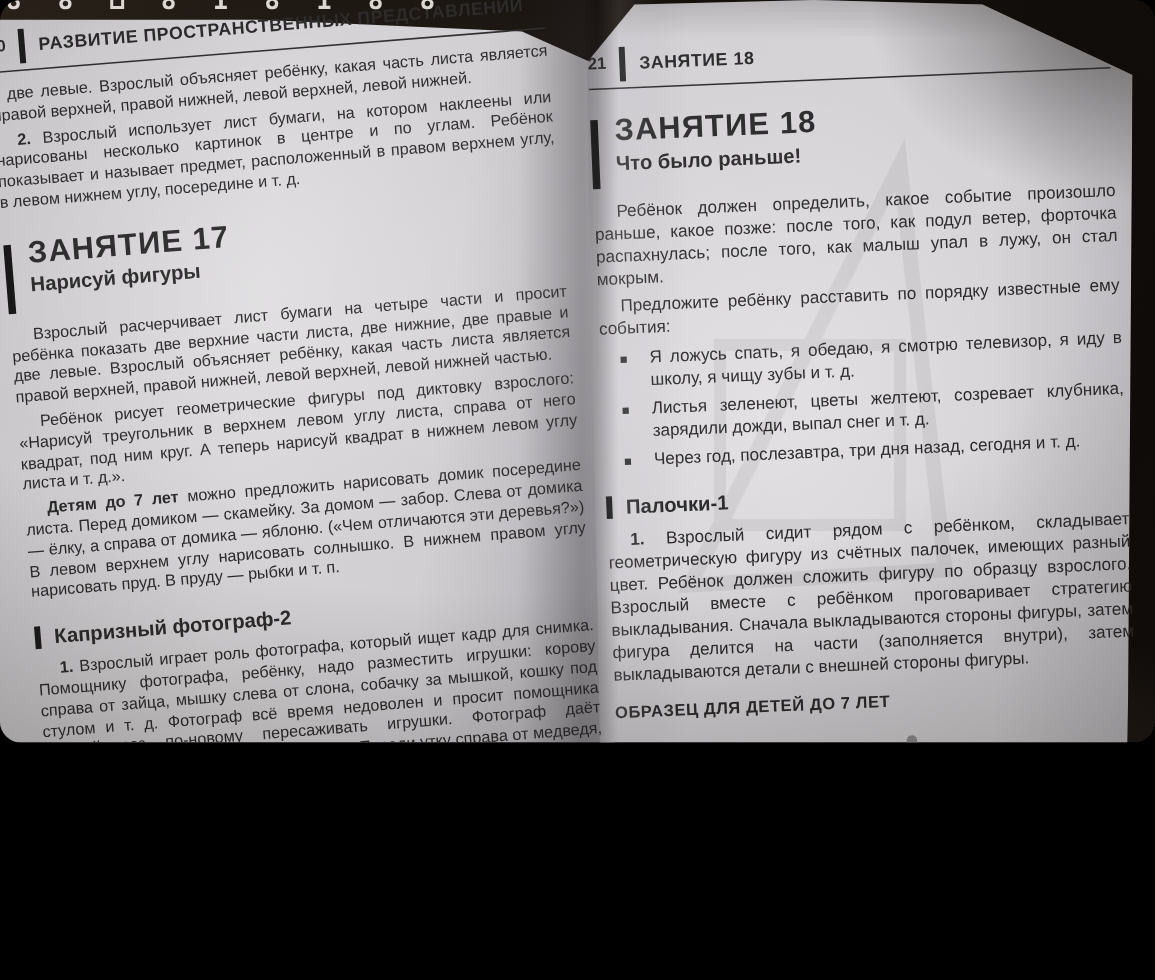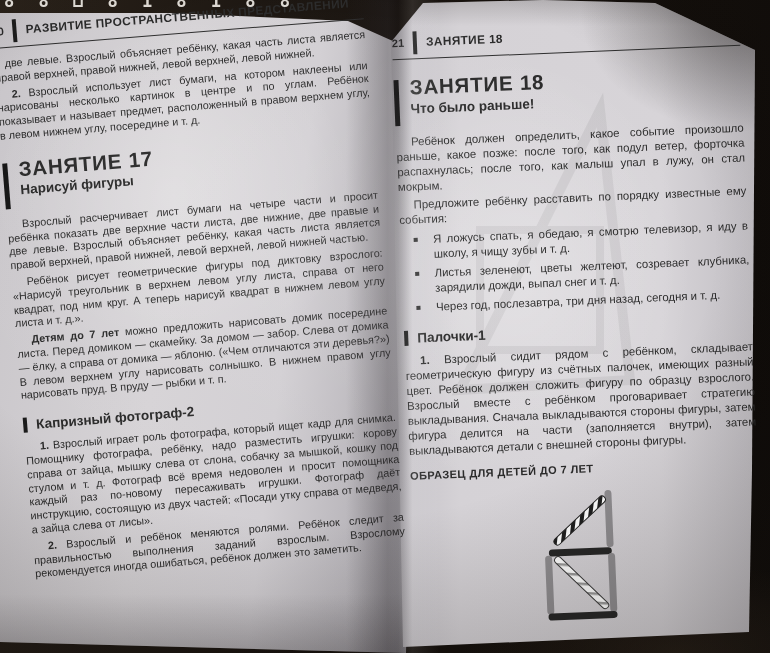--- a/index.html
+++ b/index.html
@@ -1,21 +1,22 @@
 <!DOCTYPE html>
 <html><head>
 <meta charset="utf-8">
 <style>
   html,body{margin:0;padding:0;background:#000;}
   #scene{
-    position:relative;width:770px;height:653px;overflow:hidden;
+    position:relative;width:770px;height:495px;overflow:hidden;
     background:
       radial-gradient(ellipse 40% 20% at 88% 100%, rgba(70,55,40,.35), transparent 70%),
       linear-gradient(105deg,#2a221a 0%,#1c1611 28%,#140f0b 58%,#0d0a08 100%);
     font-family:"Liberation Sans", sans-serif;
+    border-radius:14px;
   }
   
   .edge-glyphs{
     position:absolute;top:-9px;left:4px;color:#ece8e2;opacity:.92;
     font-family:"DejaVu Sans Mono", monospace;font-weight:bold;
     font-size:17px;letter-spacing:7px;z-index:5;
   }
   
   .page{position:absolute;top:0;height:653px;z-index:1;}
   .page-left{

